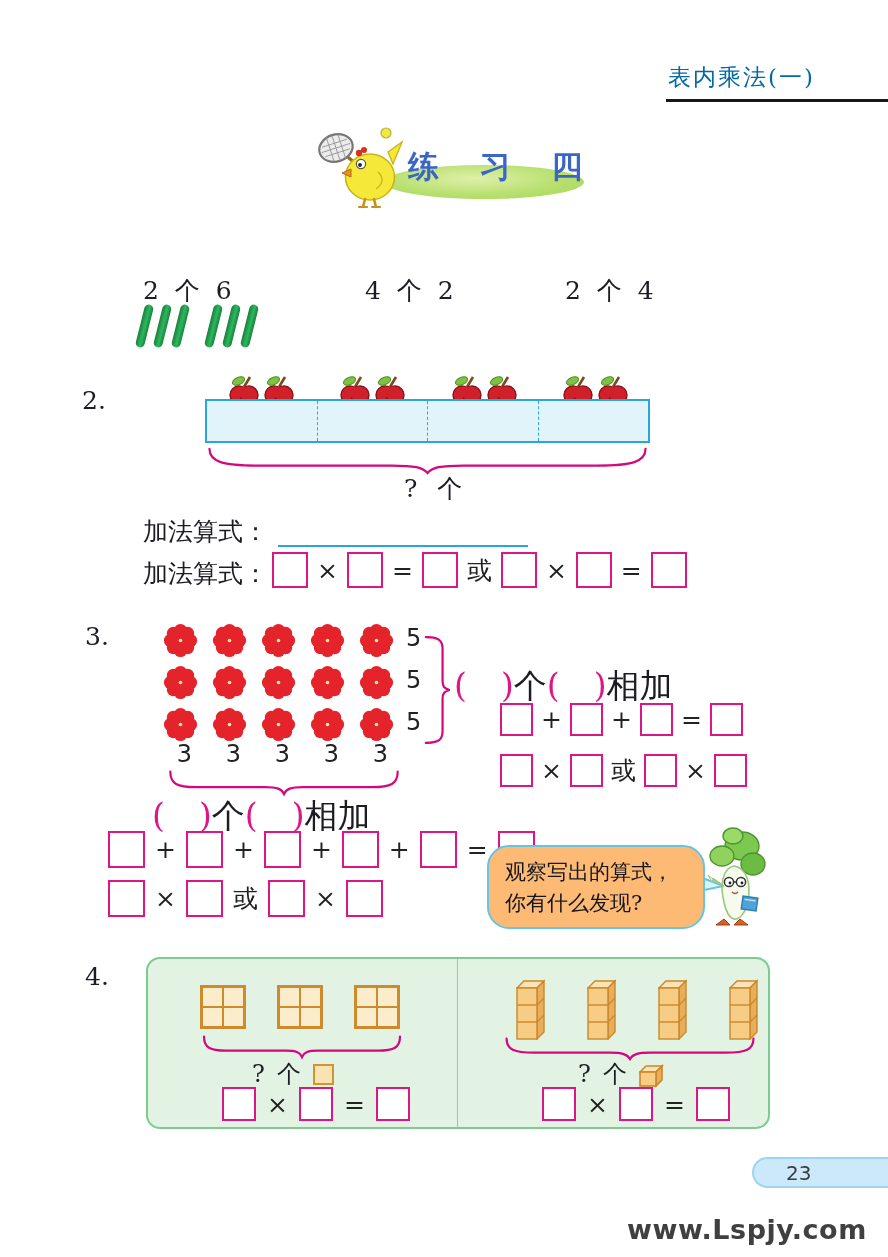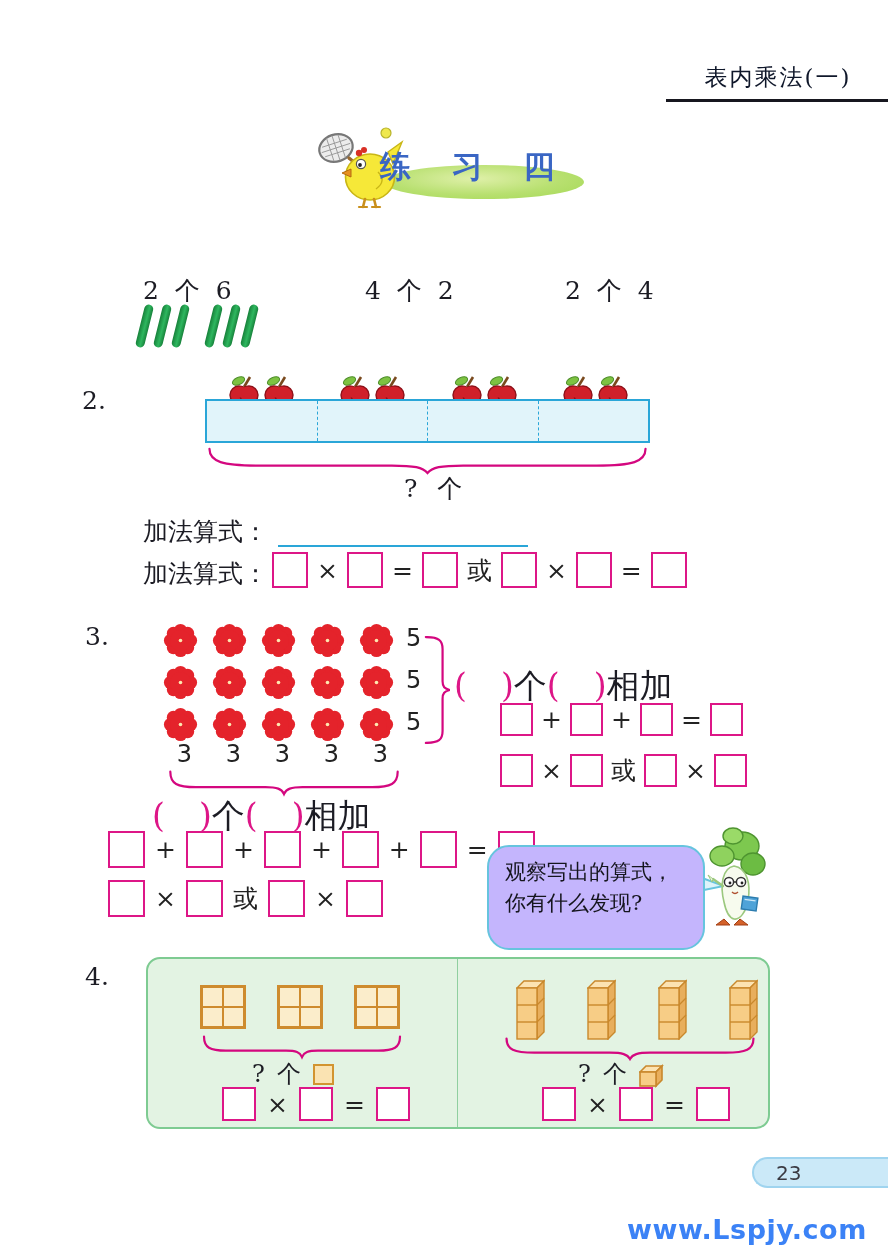--- a/index.html
+++ b/index.html
@@ -1,25 +1,25 @@
 <!DOCTYPE html>
 <html><head>
 <meta charset="utf-8">
 <style>
   html,body{margin:0;padding:0;background:#fff;}
   #page{position:relative;width:888px;height:1257px;background:#ffffff;overflow:hidden;
         font-family:"DejaVu Serif","Liberation Serif",serif;color:#1c1c24;}
   .abs{position:absolute;}
   
-  .hdr-title{left:668px;top:62px;width:220px;text-align:center;font-size:23px;letter-spacing:2px;color:#0f172a;}
+  .hdr-title{left:668px;top:62px;width:220px;text-align:left;font-size:23px;letter-spacing:2px;color:#0369a1;}
   .hdr-line{left:666px;top:99px;width:222px;height:3px;background:#17171f;}
   
   .banner-ellipse{left:384px;top:165px;width:200px;height:34px;border-radius:50%;
     background:radial-gradient(ellipse at 45% 40%, #dff0a9 0%, #b8e070 55%, #a3d854 100%);}
-  .banner-title{left:380px;top:146px;font-size:31px;font-weight:bold;color:#3a66c4;letter-spacing:15px;white-space:nowrap;}
+  .banner-title{left:408px;top:146px;font-size:31px;font-weight:bold;color:#3a66c4;letter-spacing:15px;white-space:nowrap;}
   
   .qnum{font-size:25px;color:#1c1c24;}
   .qtext{font-size:25px;color:#1c1c24;}
   
   .stick-groups{display:flex;gap:24px;}
   .stick-group{display:flex;gap:9px;}
   .stick{width:9px;height:44px;border-radius:5px;transform:rotate(14deg);
     background:linear-gradient(90deg,#17813a,#2eb75f 55%,#17813a);}
   
   .apple-row{left:205px;top:374px;width:445px;height:32px;display:flex;z-index:1;}
@@ -41,40 +41,40 @@
   .eq-34{gap:9px;} .eq-34 .mbox{width:34px;height:34px;}
   
   .flower-grid{display:grid;grid-template-columns:repeat(5,49px);grid-auto-rows:42px;}
   .num-label{font-size:24px;font-family:"DejaVu Sans","Liberation Sans",sans-serif;color:#222;}
   .col-labels{display:flex;width:245px;}
   .col-labels span{flex:1;text-align:center;}
   .caption{font-size:33px;white-space:nowrap;}
   .caption .paren{color:#dd1687;}
   .caption .gap{display:inline-block;width:34px;}
   
-  .bubble{left:487px;top:845px;width:218px;height:105px;background:#c4b5fd;border:2px solid #66c4de;
+  .bubble{left:487px;top:845px;width:218px;height:84px;background:#fdba74;border:2px solid #66c4de;
     border-radius:22px;box-sizing:border-box;padding:10px 0 0 16px;z-index:3;}
   .bubble .line{font-size:21px;line-height:31px;color:#15151d;}
   
   .panel{left:146px;top:957px;width:624px;height:172px;background:#e3f3e3;border:2.5px solid #7ecb92;
     border-radius:14px;box-sizing:border-box;}
   .panel-divider{left:457px;top:959px;width:0;height:168px;border-left:1.5px solid #90cfa0;}
   .grid-row{display:flex;gap:31px;}
   .grid2x2{width:46px;height:44px;border:2.2px solid #ce8b2e;box-sizing:border-box;background:#fbedcb;
     display:grid;grid-template-columns:1fr 1fr;grid-template-rows:1fr 1fr;}
   .grid2x2 div{border:1.1px solid #ce8b2e;}
   .unit-square{width:21px;height:21px;background:#fae3b2;border:2px solid #d29430;box-sizing:border-box;}
   .cube-row{display:flex;gap:42px;}
   .qmark-row{display:flex;align-items:center;gap:12px;font-size:24px;}
   
   .pill{left:752px;top:1157px;width:140px;height:31px;background:#cbe9f8;border:2px solid #9fd4ef;border-right:none;
     border-radius:17px 0 0 17px;box-sizing:border-box;display:flex;align-items:center;}
-  .pill span{margin-left:22px;font-size:20px;font-family:"DejaVu Sans","Liberation Sans",sans-serif;color:#3a3a42;}
+  .pill span{margin-left:32px;font-size:20px;font-family:"DejaVu Sans","Liberation Sans",sans-serif;color:#3a3a42;}
   .watermark{left:627px;top:1214px;font-family:"DejaVu Sans","Liberation Sans",sans-serif;
-    font-weight:bold;font-size:27px;color:#3b82f6;letter-spacing:0.5px;}
+    font-weight:bold;font-size:27px;color:#404040;letter-spacing:0.5px;}
 </style>
 </head>
 <body>
 
 <svg width="0" height="0" style="position:absolute">
   <defs>
     <g id="apple-def">
       <path d="M17,13 L23,3" stroke="#7a4a1e" stroke-width="2.6" fill="none"></path>
       <ellipse cx="11.5" cy="7" rx="6.5" ry="3.6" fill="#7dc242" stroke="#4e8f2a" stroke-width="1" transform="rotate(-24 11.5 7)"></ellipse>
       <circle cx="12" cy="21" r="9" fill="#d0202a" stroke="#8e1018" stroke-width="1.4"></circle>

